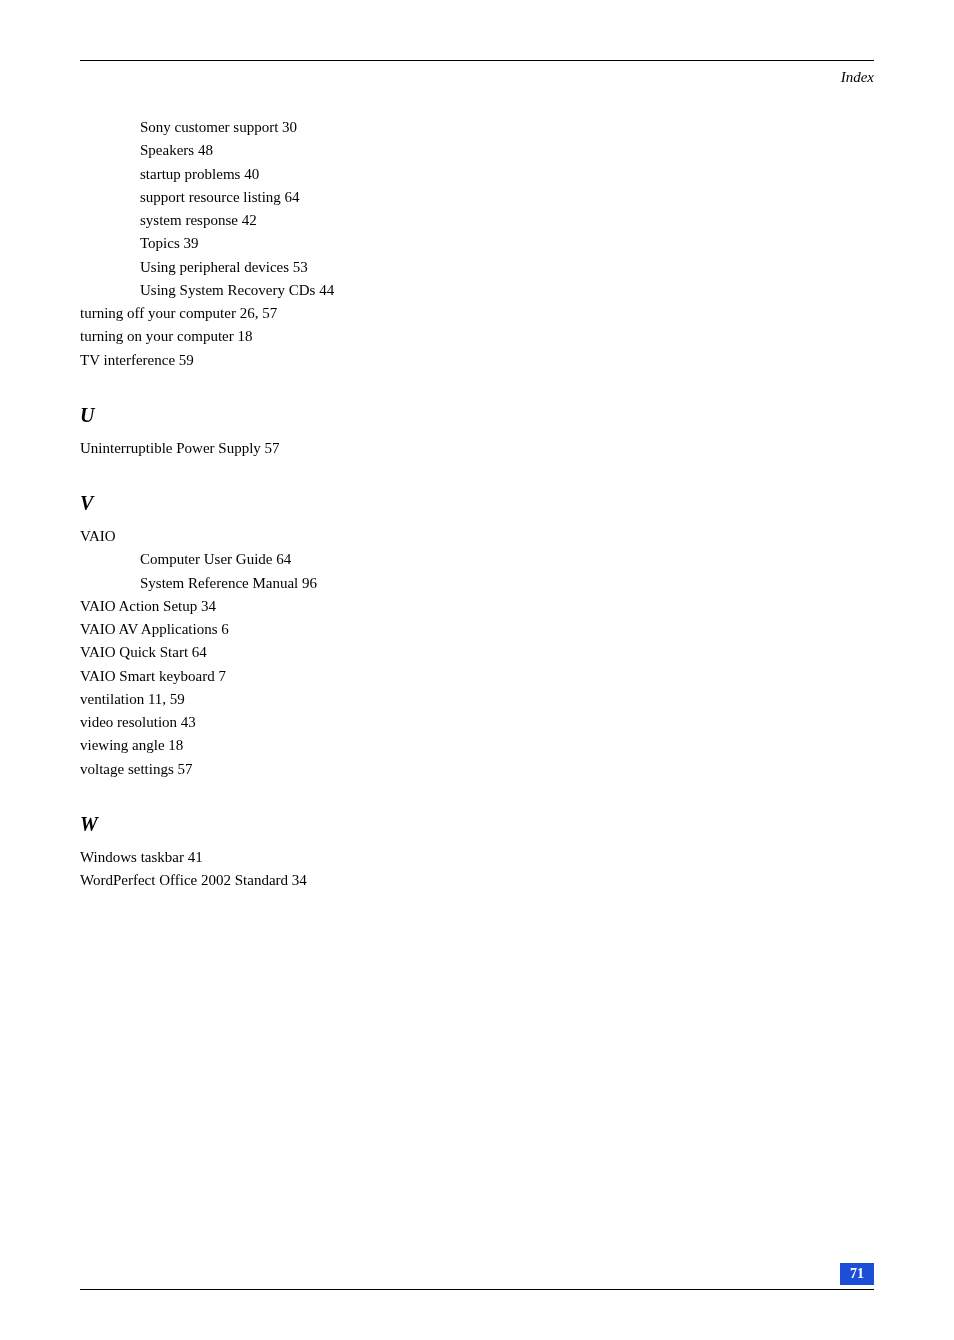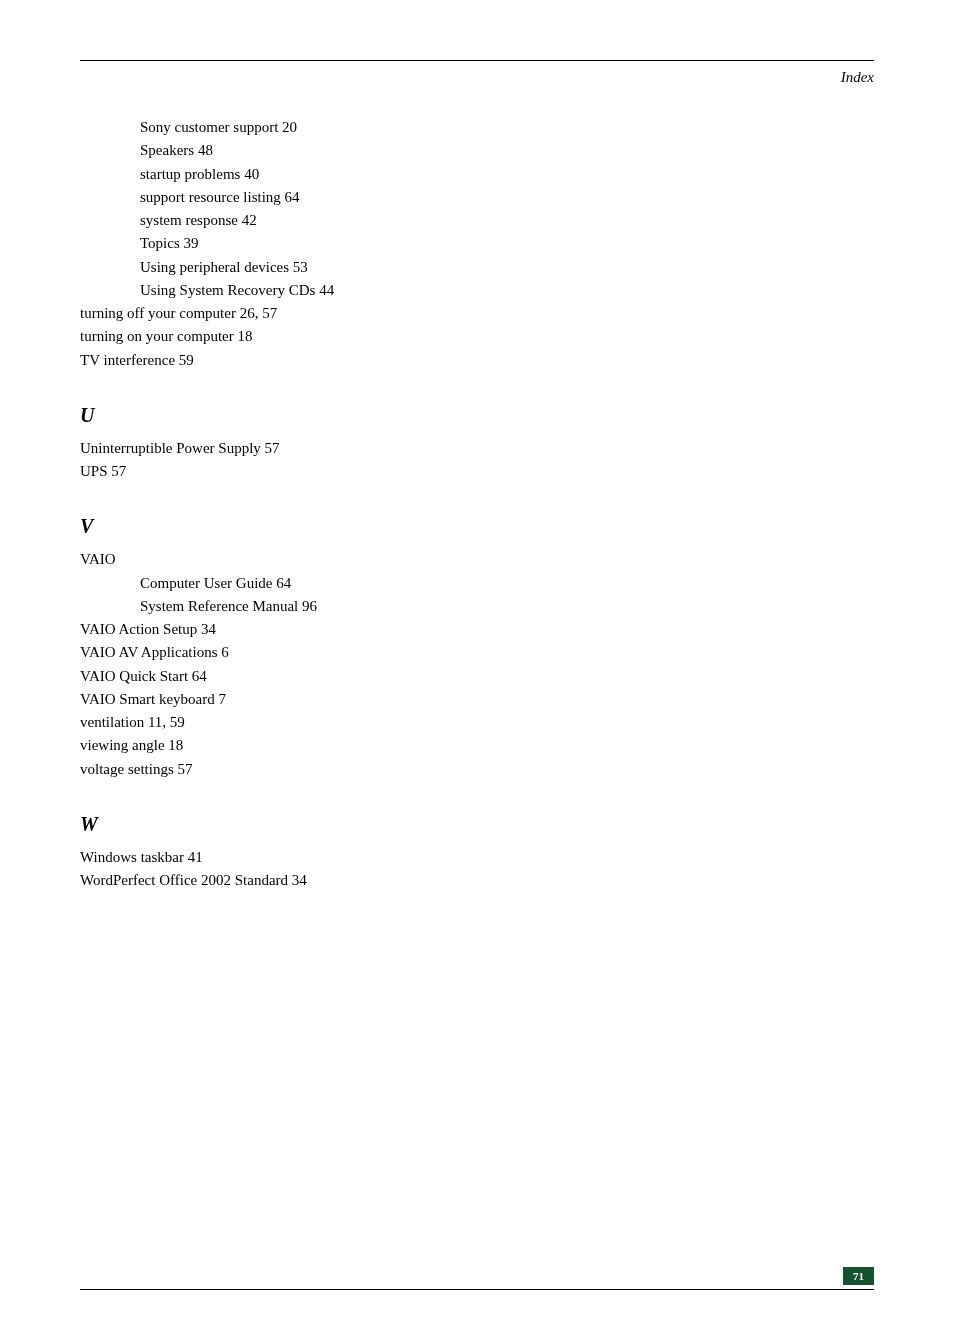--- a/index.html
+++ b/index.html
@@ -70,69 +70,69 @@
       font-weight: bold;
       font-size: 20px;
       margin-top: 28px;
       margin-bottom: 6px;
     }
 
     .page-number-container {
       position: absolute;
       bottom: 55px;
       right: 80px;
-      background: #14532d;
+      background: #1d4ed8;
       color: #fff;
       padding: 3px 10px;
-      font-size: 11px;
+      font-size: 14px;
       font-weight: bold;
     }
   </style>
 </head>
 <body>
 
 <div class="page-container">
   <hr class="top-rule">
 
   <div class="header">
     <span class="header-title">Index</span>
   </div>
 
   <div class="content">
 
     <div>
-      <span class="entry indent-1">Sony customer support 20</span>
+      <span class="entry indent-1">Sony customer support 30</span>
       <span class="entry indent-1">Speakers 48</span>
       <span class="entry indent-1">startup problems 40</span>
       <span class="entry indent-1">support resource listing 64</span>
       <span class="entry indent-1">system response 42</span>
       <span class="entry indent-1">Topics 39</span>
       <span class="entry indent-1">Using peripheral devices 53</span>
       <span class="entry indent-1">Using System Recovery CDs 44</span>
       <span class="entry">turning off your computer 26, 57</span>
       <span class="entry">turning on your computer 18</span>
       <span class="entry">TV interference 59</span>
     </div>
 
     <div>
       <div class="section-header">U</div>
       <span class="entry">Uninterruptible Power Supply 57</span>
-      <span class="entry">UPS 57</span>
     </div>
 
     <div>
       <div class="section-header">V</div>
       <span class="entry">VAIO</span>
       <span class="entry indent-1">Computer User Guide 64</span>
       <span class="entry indent-1">System Reference Manual 96</span>
       <span class="entry">VAIO Action Setup 34</span>
       <span class="entry">VAIO AV Applications 6</span>
       <span class="entry">VAIO Quick Start 64</span>
       <span class="entry">VAIO Smart keyboard 7</span>
       <span class="entry">ventilation 11, 59</span>
+      <span class="entry">video resolution 43</span>
       <span class="entry">viewing angle 18</span>
       <span class="entry">voltage settings 57</span>
     </div>
 
     <div>
       <div class="section-header">W</div>
       <span class="entry">Windows taskbar 41</span>
       <span class="entry">WordPerfect Office 2002 Standard 34</span>
     </div>
 

